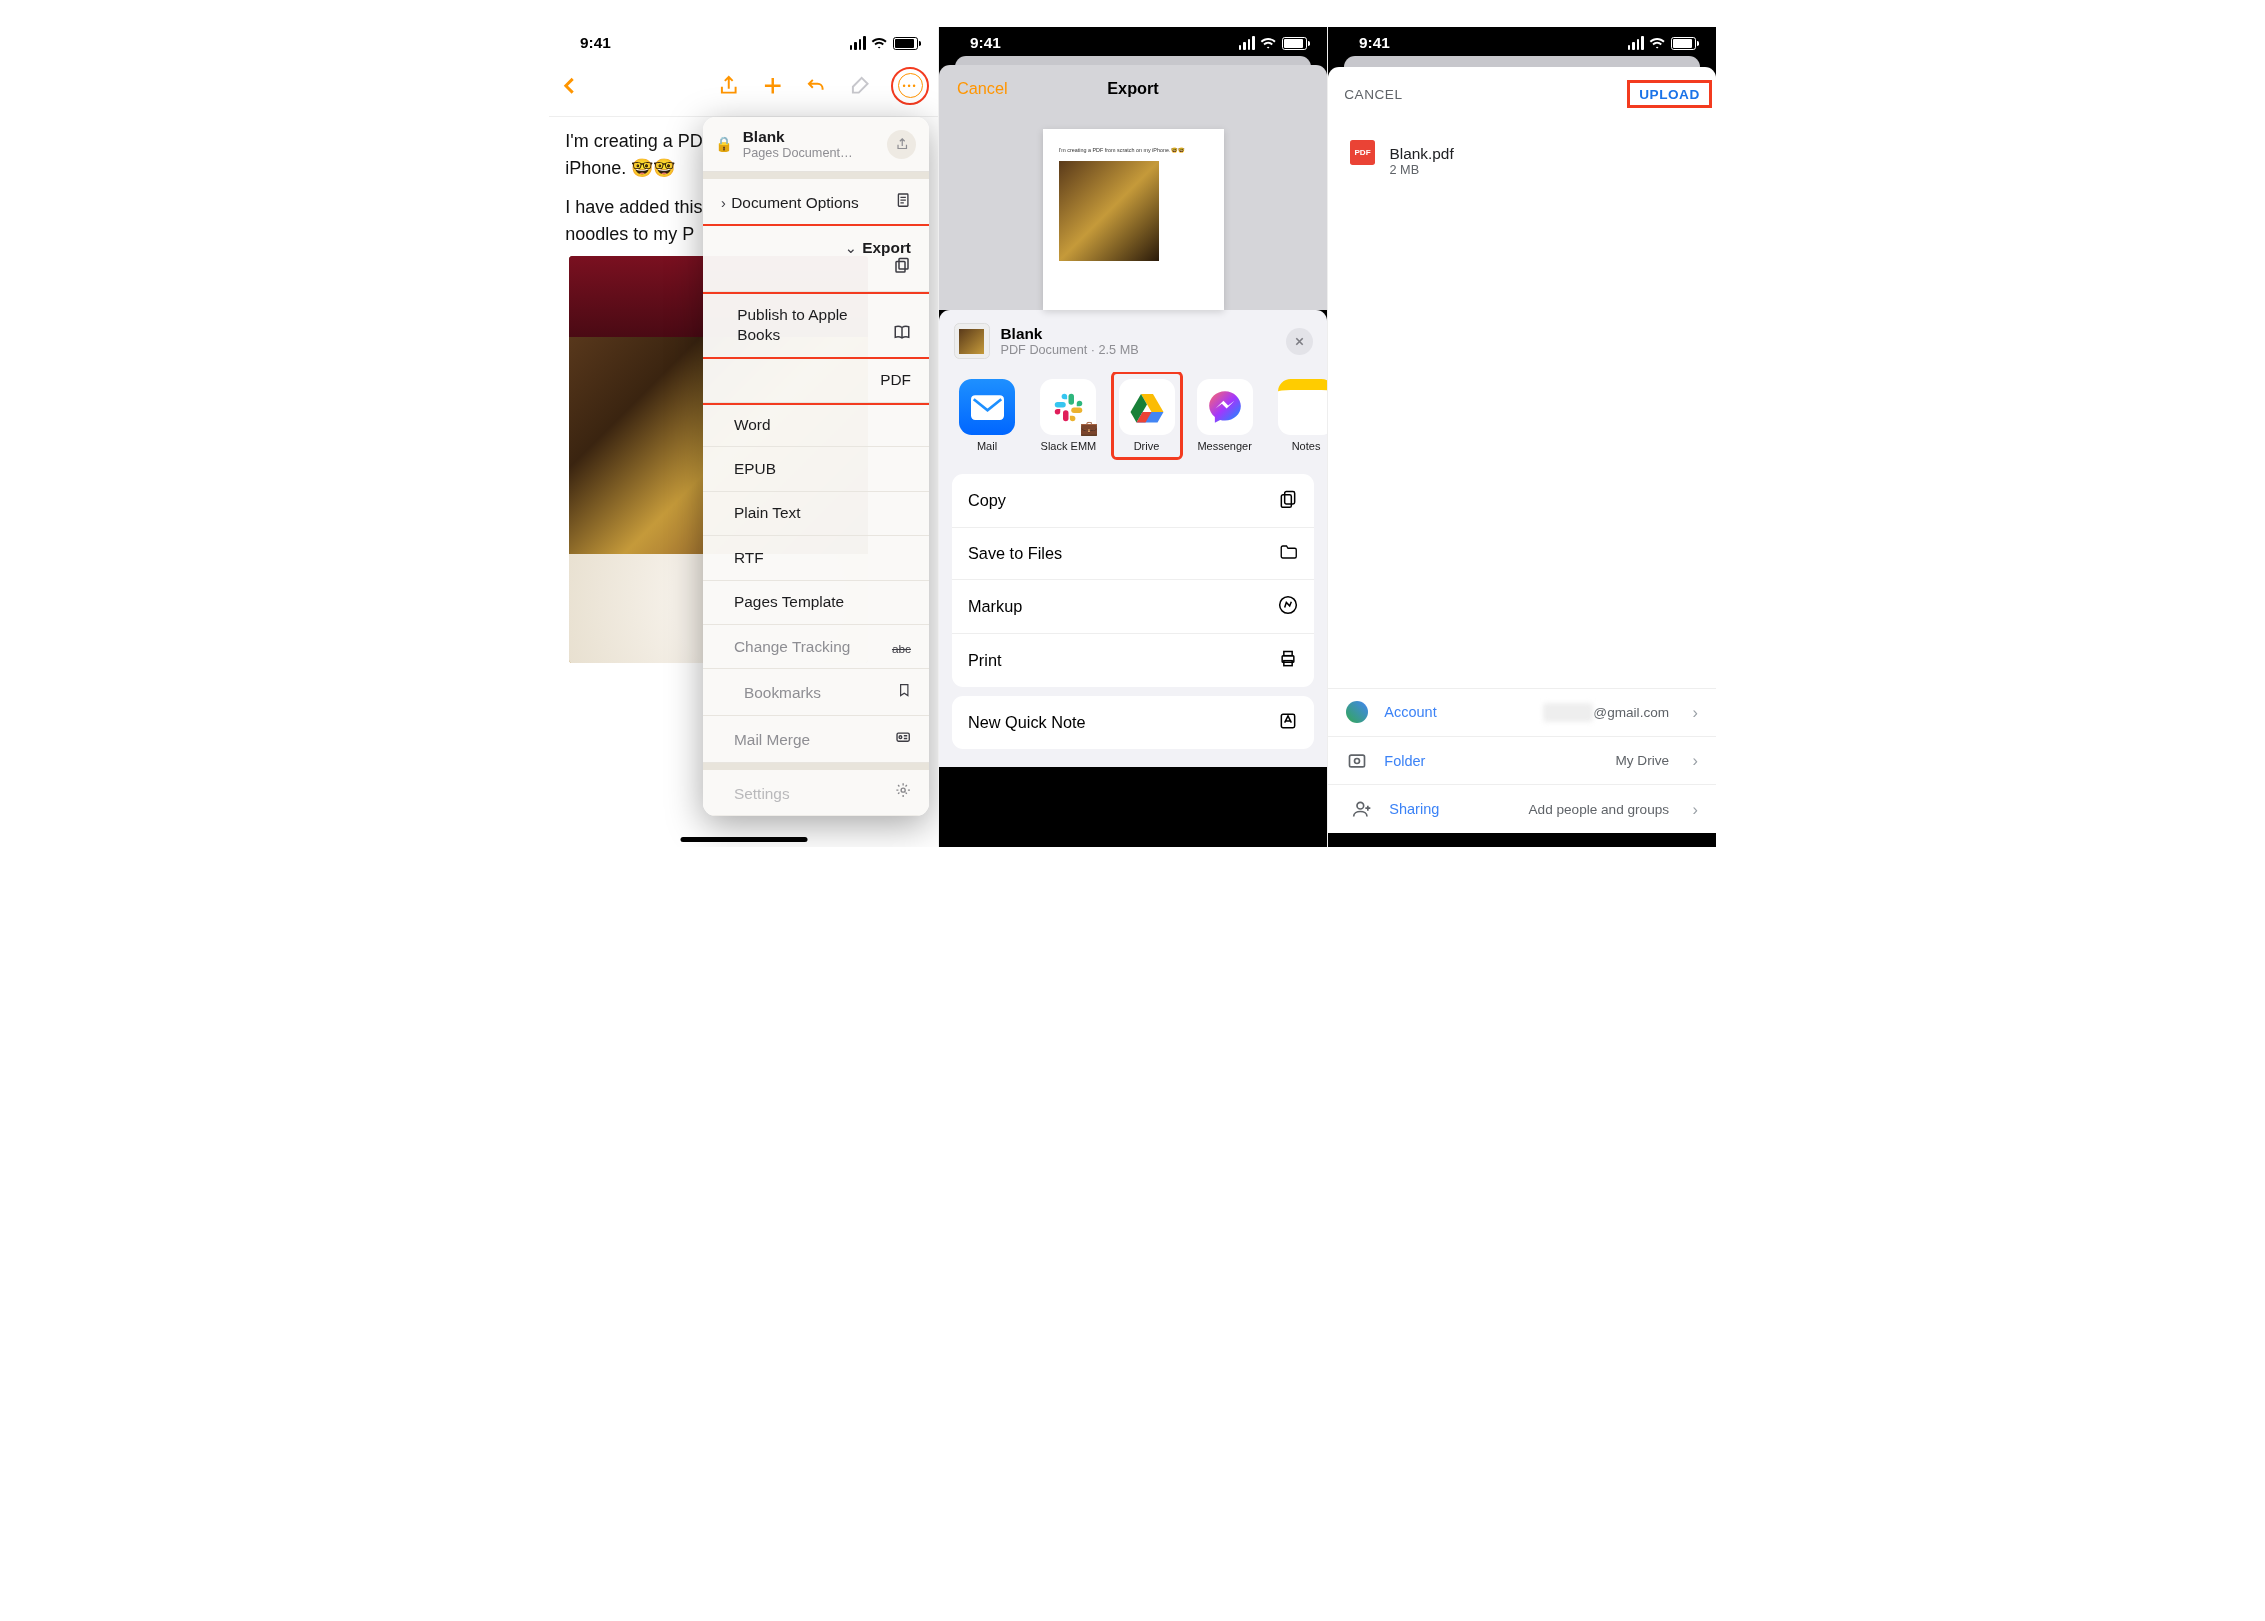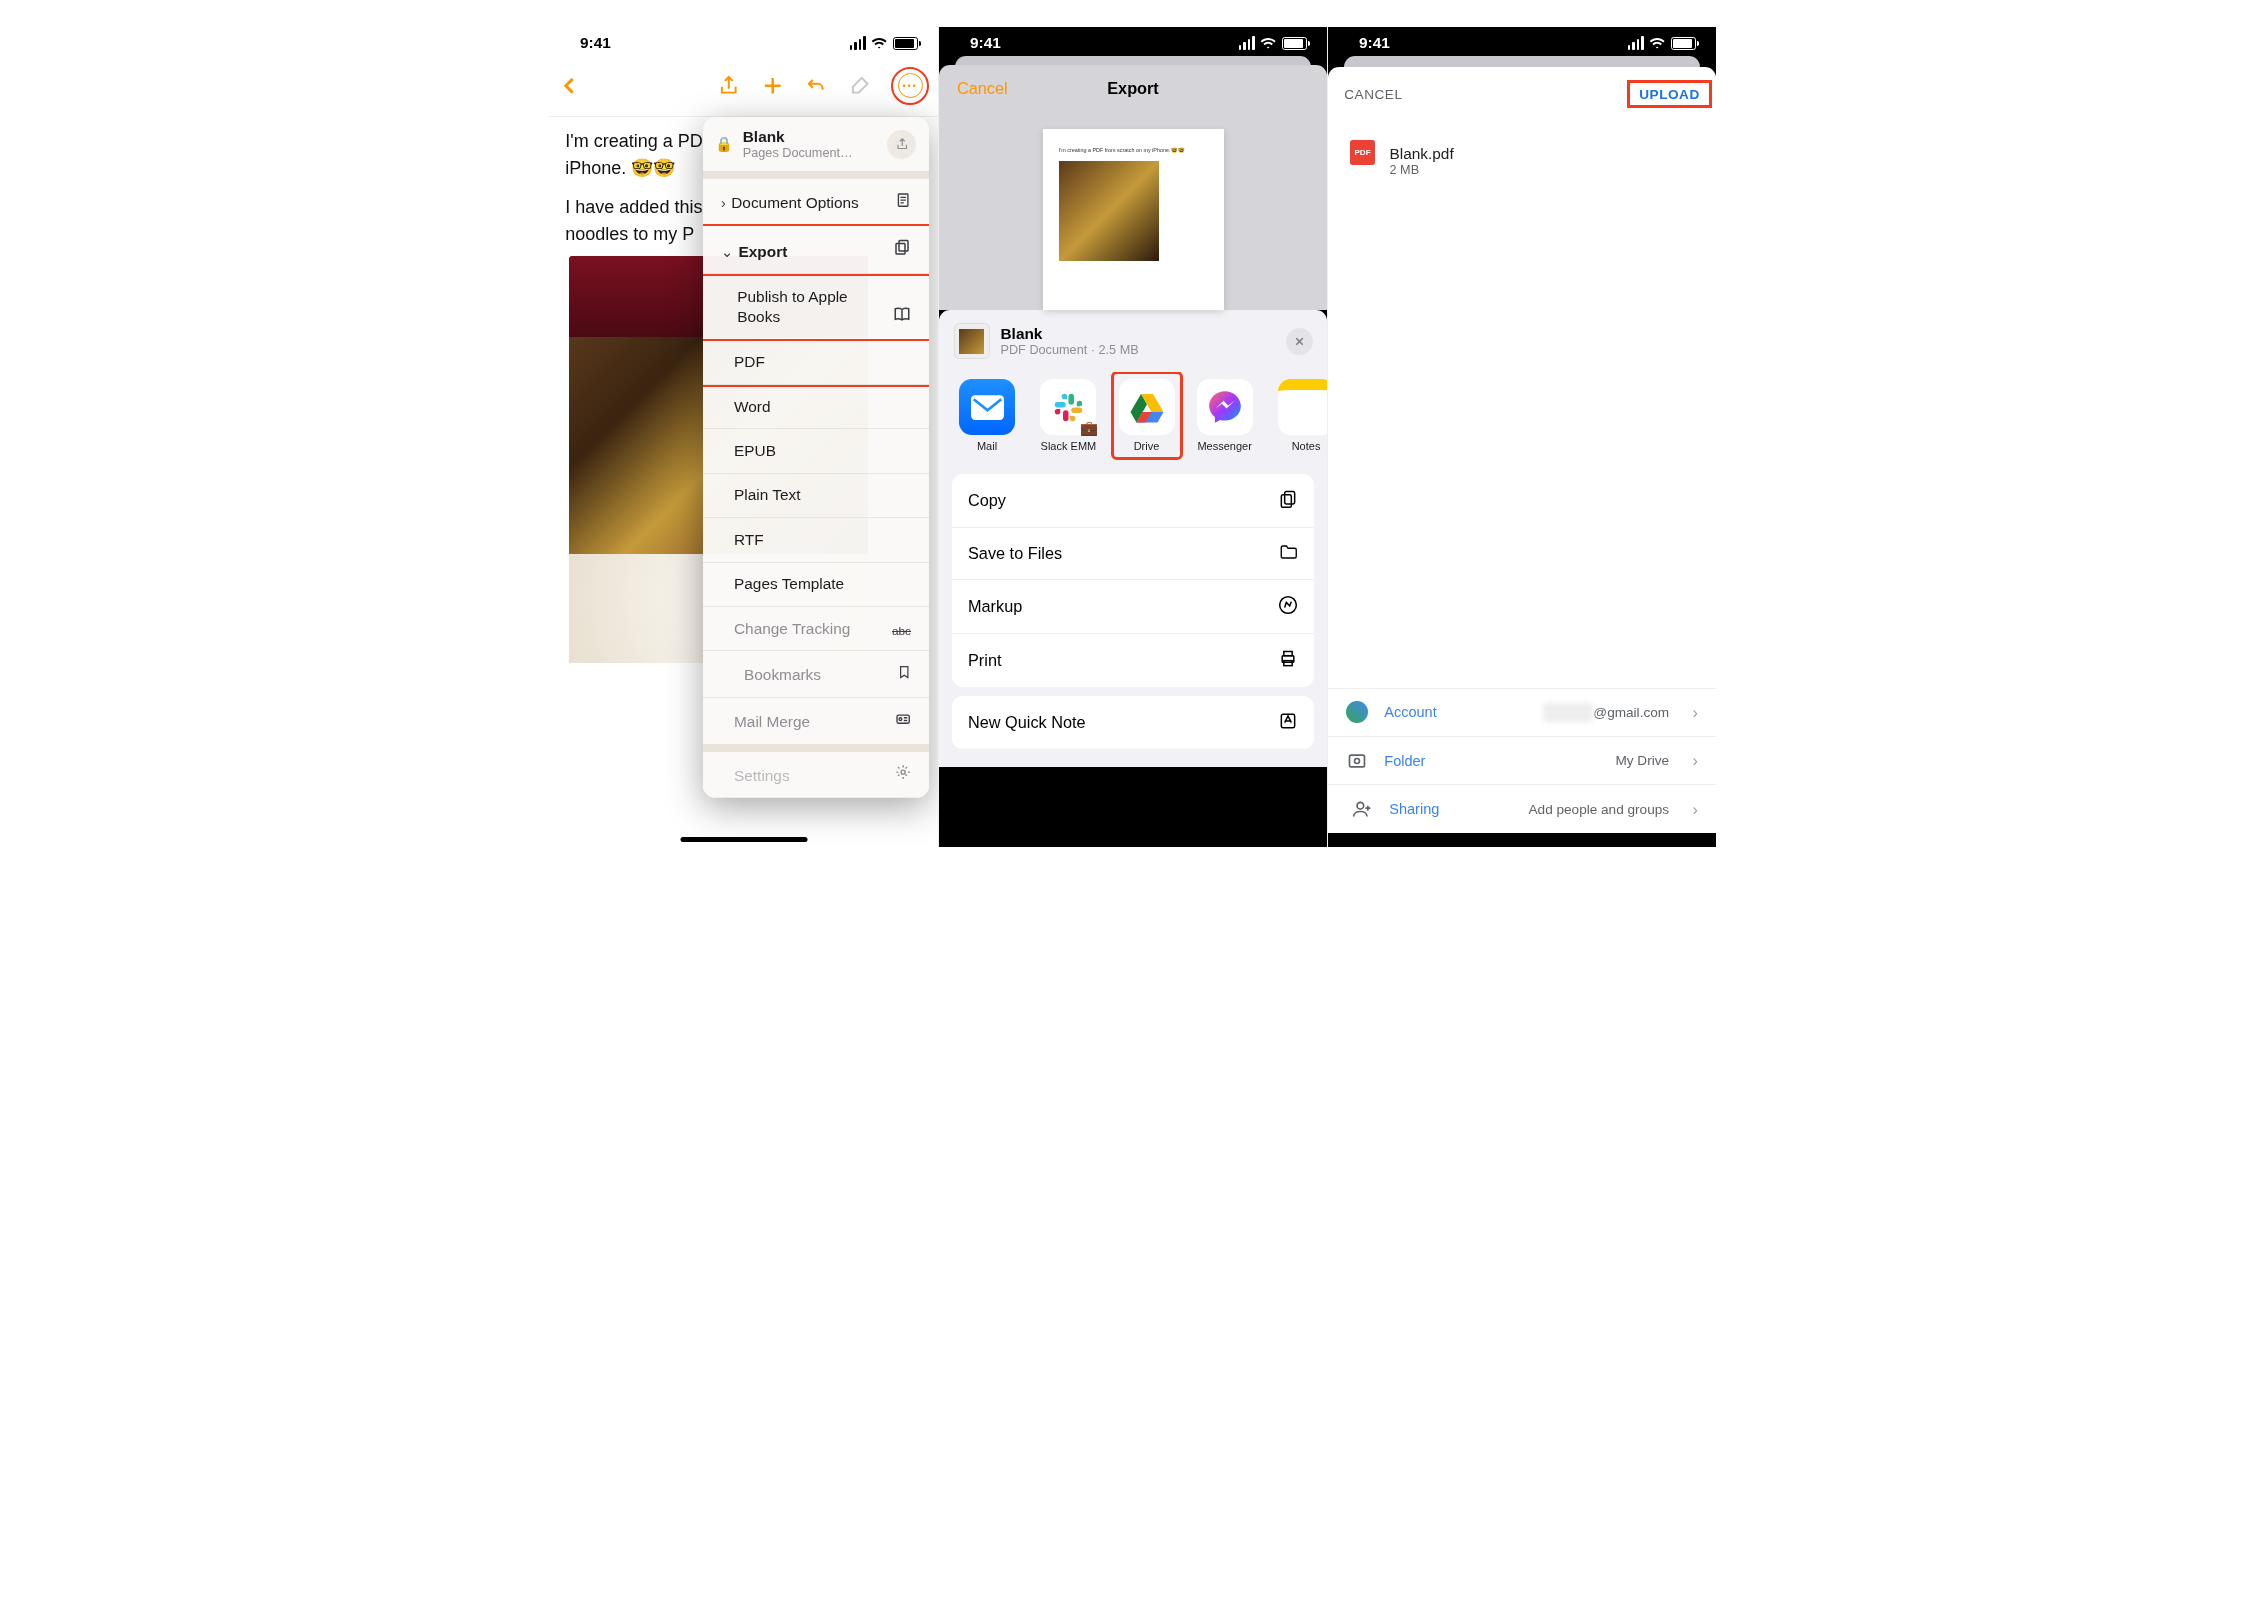--- a/index.html
+++ b/index.html
@@ -38,21 +38,21 @@
   .dd-header .lock { color:#b8b4ad; font-size:14.5px;}
   .dd-header .title { font-weight:600; font-size:15.4px; color:#1c1c1e;}
   .dd-header .sub { font-size:12.7px; color:#8e8e93;}
   .dd-header .share { margin-left:auto; width:29px; height:29px; background:#eeeae3; border-radius:50%; display:flex; align-items:center; justify-content:center; color:#8e8e93;}
   .dd-row { padding: 12.7px 18px; display:flex; align-items:flex-end; justify-content:space-between; font-size:15.4px; color:#1c1c1e; border-bottom:0.9px solid #e8e5df;}
   .dd-row.small { padding-left: 31px; }
   .dd-row .ricon { color: #3c3c43; }
   .dd-row.dim { color:#8e8e93;}
   .dd-sep { height: 7.2px; background: #e8e4db;}
   .chev { font-size:14.5px; color:#3c3c43; margin-right:5.4px;}
-  .red-box { outline: 2.7px solid #f33b1f; outline-offset: -0.9px;}
+  .red-box { outline: 2.7px solid #f33b1f; outline-offset: -0.9px; flex-direction: column;}
   .p2-under { background: #c7c7cc; height: 11px; margin: 0 16.3px; border-radius: 11px 11px 0 0;}
   .p2-sheet-top { background: #d5d5d9; border-radius: 11px 11px 0 0; margin-top: -1.8px; }
   .p2-nav { display:flex; align-items:center; justify-content: space-between; padding: 14.5px 18px 9px;}
   .p2-nav .cancel { color:#ff9500; font-size:16.3px;}
   .p2-nav .title { font-weight:700; font-size:16.3px; color:#000; position:absolute; left:50%; transform:translateX(-50%);}
   .p2-doc-preview { background:#d5d5d9; padding: 22px 0 0; display:flex; justify-content:center;}
   .doc-page { width:181px; height:181px; background:#fff; box-shadow: 0 1.8px 7.2px rgba(0,0,0,0.15); padding: 18px 16.3px; font-size:5.4px; color:#333;}
   .doc-page .tiny-img { margin-top:7.2px; width:100px; height:100px; background: linear-gradient(135deg,#5a3a1a 0%, #c59a3a 50%, #2a1a0a 100%); }
 
   .share-sheet { background:#f2f2f6; border-radius: 11px 11px 0 0; padding: 0 0 18px;}

